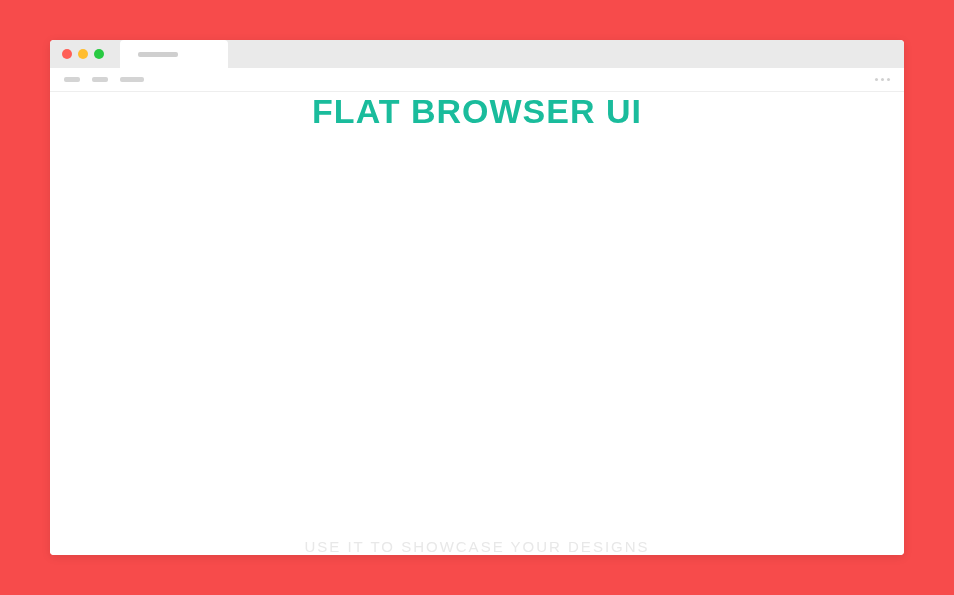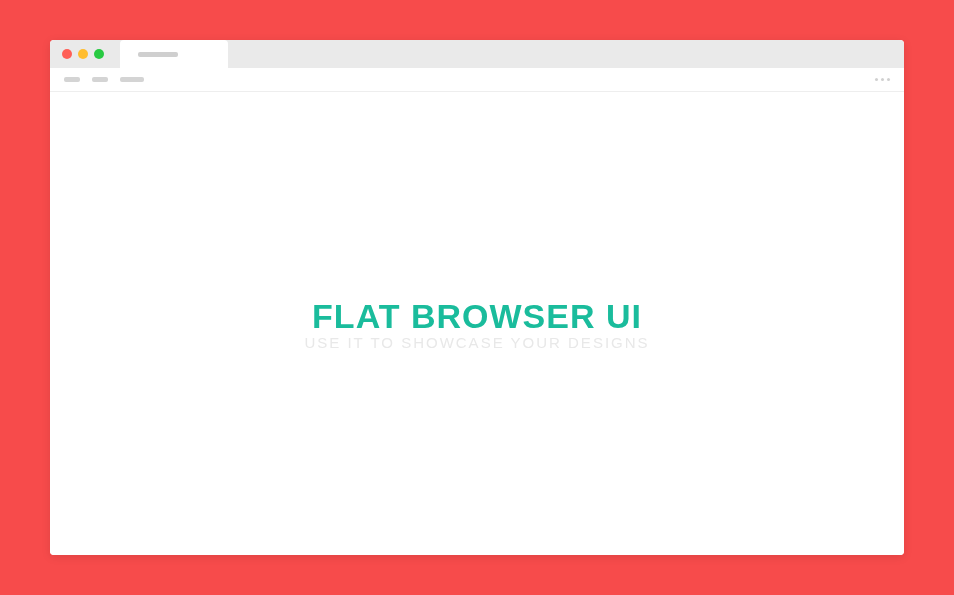--- a/index.html
+++ b/index.html
@@ -114,21 +114,21 @@
       background: #d0d0d0;
       border-radius: 50%;
     }
     
     .content {
       flex: 1;
       background: #ffffff;
       display: flex;
       flex-direction: column;
       align-items: center;
-      justify-content: center;
+      justify-content: space-between;
     }
     
     .hero-title {
       font-size: 34px;
       font-weight: 800;
       color: #1abc9c;
       letter-spacing: 1px;
       text-transform: uppercase;
     }
     

